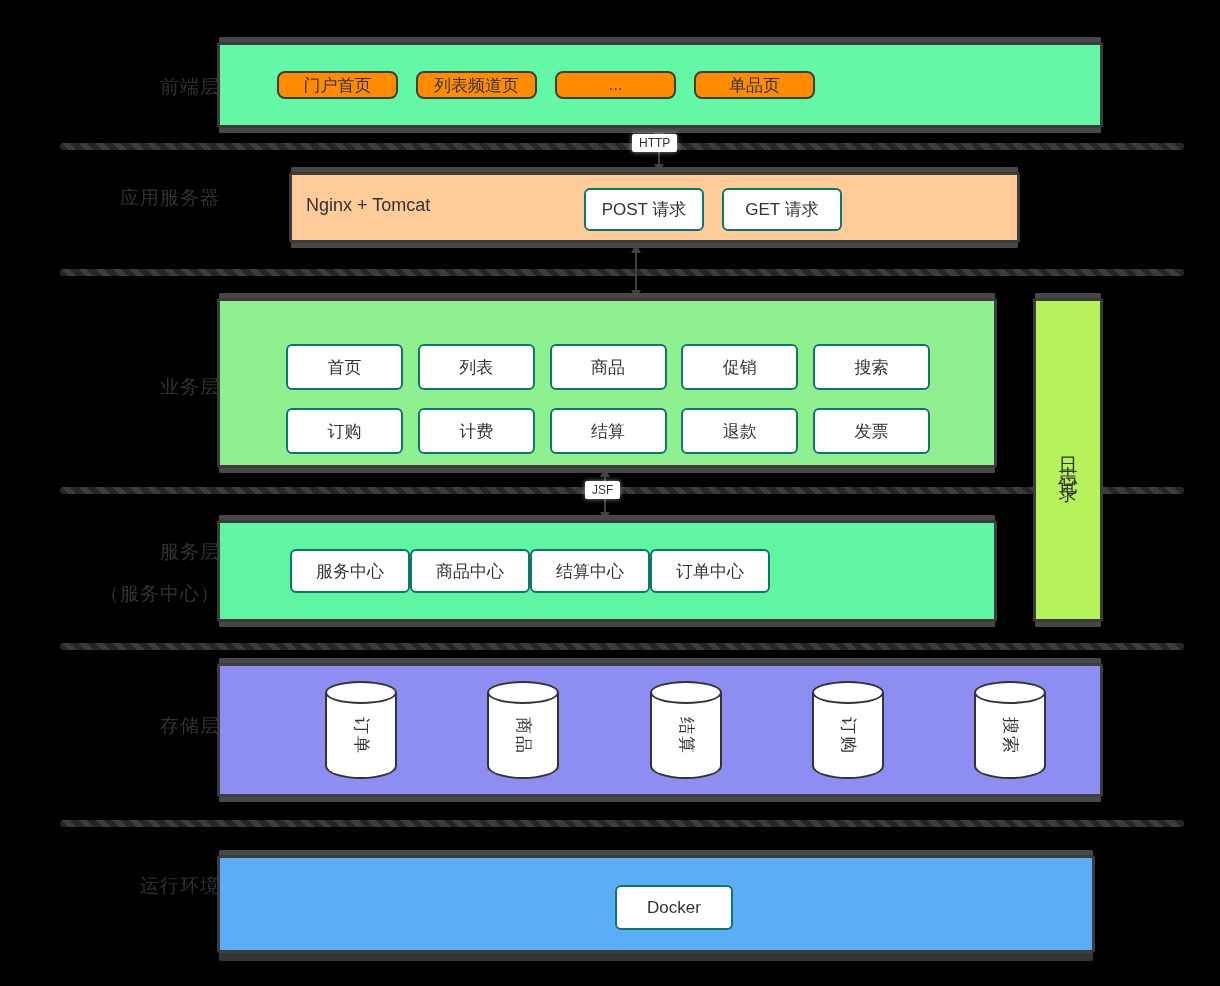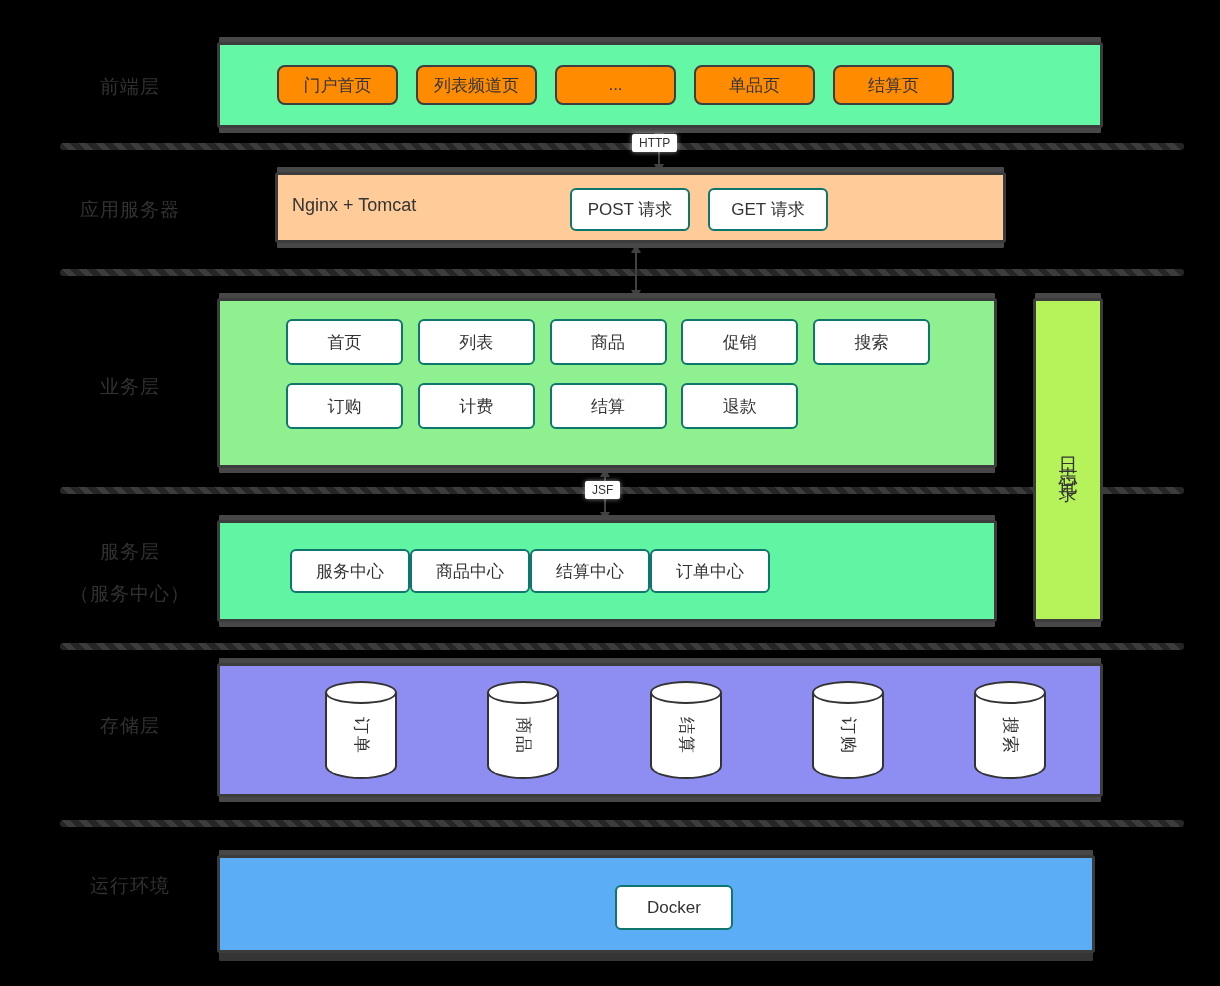--- a/index.html
+++ b/index.html
@@ -3,58 +3,58 @@
 <meta charset="utf-8">
 <style>
   html,body { margin:0; padding:0; background:#000; }
   .canvas {
     position:relative; width:1220px; height:986px; background:#000;
     font-family:"Liberation Sans","DejaVu Sans",sans-serif; color:#333;
     overflow:hidden;
   }
   
   .layer-label {
-    position:absolute; left:40px; width:180px; text-align:center;
+    position:absolute; left:40px; width:180px; text-align:right;
     font-size:19px; color:#323232; letter-spacing:1px;
   }
   
   .divider {
     position:absolute; left:60px; width:1124px; height:7px; border-radius:4px;
     background:repeating-linear-gradient(45deg,#262626 0 6px,#3c3c3c 6px 12px);
   }
   
   .shelf {
     position:absolute; box-sizing:border-box; border:3px solid #3c3c3c; border-radius:3px;
     box-shadow:0 -7px 0 -2px #474747, 0 7px 0 -2px #474747;
   }
   .shelf-front   { left:217px; top:42px;  width:886px; height:86px;  background:#63f7a6; display:flex; align-items:center; padding:0 18px 0 57px; gap:18px; }
-  .shelf-app     { left:275px; top:172px; width:731px; height:71px;  background:#ffcc99; }
+  .shelf-app     { left:289px; top:172px; width:731px; height:71px;  background:#ffcc99; }
   .shelf-biz     { left:217px; top:298px; width:780px; height:170px; background:#8ef08e; }
   .shelf-log     { left:1033px;top:298px; width:70px;  height:324px; background:#b6f259; display:flex; align-items:center; justify-content:center; }
   .shelf-svc     { left:217px; top:520px; width:780px; height:102px; background:#5ff5a3; display:flex; align-items:center; padding:0 39px 0 70px; }
   .shelf-store   { left:217px; top:663px; width:886px; height:134px; background:#8d8df2; display:flex; align-items:center; justify-content:space-between; padding:0 54px 0 105px; }
   .shelf-runtime { left:217px; top:855px; width:878px; height:98px;  background:#5baef5; box-shadow:0 -7px 0 -2px #474747, 0 10px 0 -2px #353535; }
 
   
   .node-orange {
-    box-sizing:border-box; width:121px; height:40px; background:#ff8c00;
+    box-sizing:border-box; width:121px; height:28px; background:#ff8c00;
     border:2px solid #3e3e3e; border-radius:8px; display:flex; align-items:center;
     justify-content:center; font-size:17px; color:#333; flex:0 0 auto;
   }
   
   .node-white {
     box-sizing:border-box; background:#fff; border:2px solid #0f766e; border-radius:6px;
     display:flex; align-items:center; justify-content:center; font-size:17px; color:#333;
   }
   .app-title { position:absolute; left:14px; top:20px; font-size:18px; color:#333; }
   .app-btn   { position:absolute; width:120px; height:43px; top:13px; }
   .biz-grid  {
     position:absolute; inset:0; display:grid;
     grid-template-columns:repeat(5,117px); justify-content:space-between;
-    align-content:start; row-gap:18px; padding:18px 64px 0 66px;
+    align-content:start; row-gap:18px; padding:43px 64px 0 66px;
   }
   .biz-grid .node-white { height:46px; }
   .svc-btn  { width:120px; height:44px; flex:0 0 auto; }
 
   
   .vtext {
     writing-mode:vertical-rl; text-orientation:upright; font-size:19px;
     letter-spacing:9px; color:#333;
   }
 
@@ -89,21 +89,21 @@
     padding:2px 7px; border-radius:2px; box-shadow:0 0 5px rgba(255,255,255,0.55);
   }
   .docker-btn { position:absolute; left:395px; top:27px; width:118px; height:45px; font-size:17px; }
 </style>
 </head>
 <body>
 
 <div class="canvas">
 
   <div class="layer-label" style="top:74px">前端层</div>
-  <div class="layer-label" style="top:197px">应用服务器</div>
+  <div class="layer-label" style="top:185px">应用服务器</div>
   <div class="layer-label" style="top:374px">业务层</div>
   <div class="layer-label" style="top:539px">服务层</div>
   <div class="layer-label" style="top:581px">（服务中心）</div>
   <div class="layer-label" style="top:713px">存储层</div>
   <div class="layer-label" style="top:873px">运行环境</div>
 
   <div class="divider" style="top:143px"></div>
   <div class="divider" style="top:269px"></div>
   <div class="divider" style="top:487px"></div>
   <div class="divider" style="top:643px"></div>
@@ -119,23 +119,20 @@
       </div>
     <div class="node-orange">
         <span>列表频道页</span>
       </div>
     <div class="node-orange">
         <span>...</span>
       </div>
     <div class="node-orange">
         <span>单品页</span>
       </div>
-    <div class="node-orange">
-        <span>结算页</span>
-      </div>
   </div>
 
   <div class="conn-tag" style="left:632px; top:134px">HTTP</div>
 
   <div class="shelf shelf-app">
     <span class="app-title">Nginx + Tomcat</span>
     <div class="node-white app-btn" style="left:292px">
         <span>POST 请求</span>
       </div>
     <div class="node-white app-btn" style="left:430px">
@@ -165,20 +162,23 @@
         </div>
       <div class="node-white">
           <span>计费</span>
         </div>
       <div class="node-white">
           <span>结算</span>
         </div>
       <div class="node-white">
           <span>退款</span>
         </div>
+      <div class="node-white">
+          <span>发票</span>
+        </div>
     </div>
   </div>
 
   <div class="shelf shelf-log">
     <span class="vtext">日志记录</span>
   </div>
 
   <div class="conn-tag" style="left:585px; top:481px">JSF</div>
 
   <div class="shelf shelf-svc">

